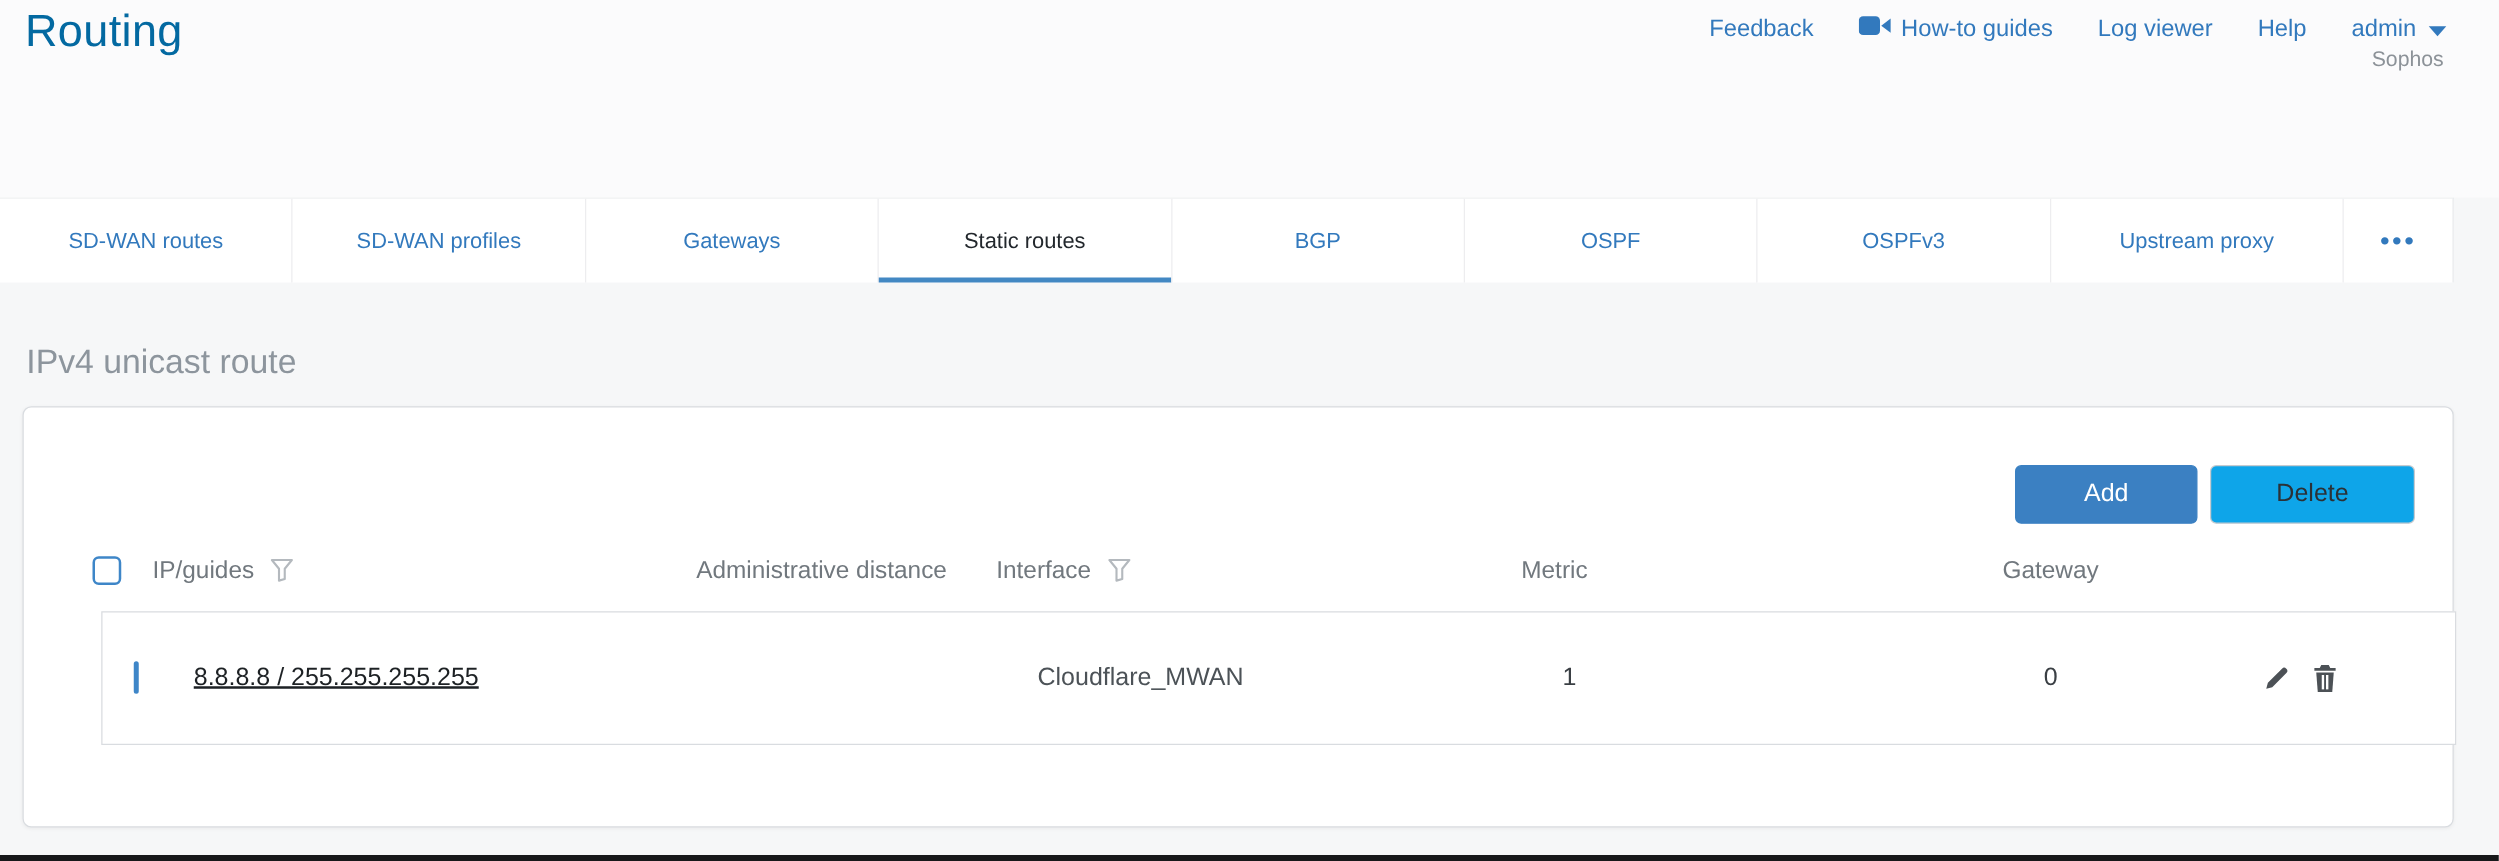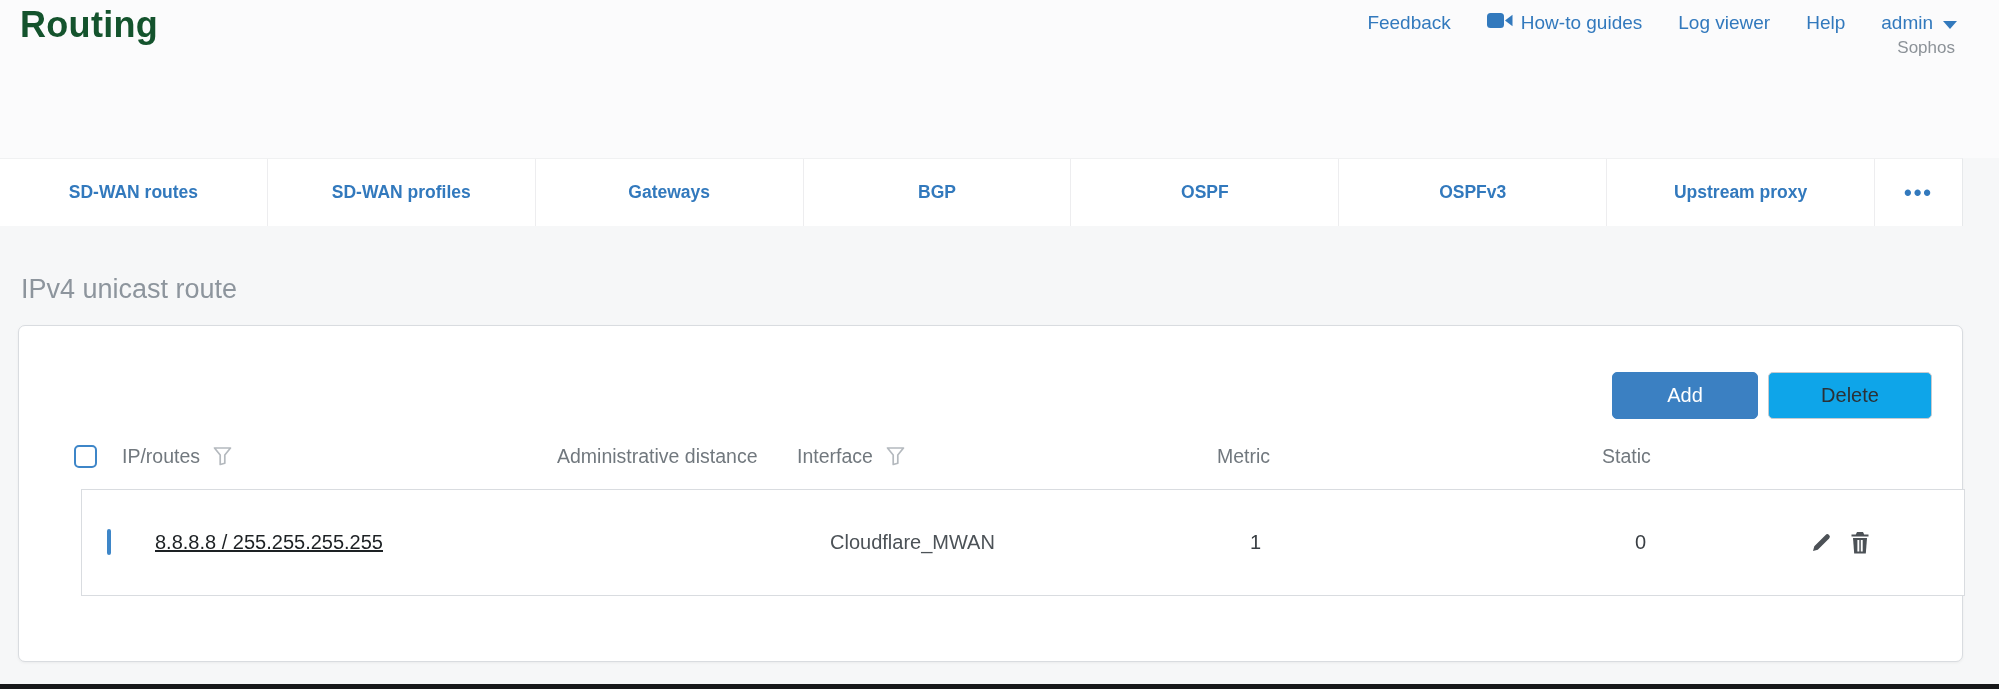--- a/index.html
+++ b/index.html
@@ -12,21 +12,21 @@
     color: #3b4751;
   }
 
   
   .header {
     position: absolute; top: 0; left: 0; width: 100%; height: 158px;
     background: #fbfbfc;
   }
   .page-title {
     position: absolute; left: 20px; top: 4px;
-    font-size: 36px; font-weight: 700; color: #14532d; letter-spacing: .3px; text-align: right;
+    font-size: 36px; font-weight: 400; color: #0369a1; letter-spacing: .3px; text-align: right;
   }
   .topnav {
     position: absolute; top: 12px; right: 42px;
     display: flex; align-items: center; gap: 36px;
     font-size: 19px; color: #3279bd;
   }
   .topnav .link { display: flex; align-items: center; gap: 8px; cursor: pointer; white-space: nowrap; }
   .caret-down {
     width: 0; height: 0; display: inline-block;
     border-left: 7px solid transparent; border-right: 7px solid transparent;
@@ -39,21 +39,21 @@
 
   
   .tabstrip {
     position: absolute; top: 158px; left: 0; width: 1963px; height: 68px;
     background: #ffffff; display: flex;
     border-top: 1px solid #f0f1f2; border-right: 1px solid #e7e9eb;
   }
   .tab {
     flex: 1 1 0; position: relative; cursor: pointer;
     display: flex; align-items: center; justify-content: center;
-    font-size: 17.5px; font-weight: bold; color: #3279bd;
+    font-size: 17.5px; font-weight: normal; color: #3279bd;
     border-left: 1px solid #ededef; white-space: nowrap;
   }
   .tab:first-child { border-left: none; }
   .tab.active { color: #22272c; }
   .tab.active::after {
     content: ""; position: absolute; left: 0; right: 0; bottom: 0;
     height: 4px; background: #4388c3;
   }
   .tab.overflow { flex: 0 0 88px; font-size: 22px; letter-spacing: 2px; }
 
@@ -149,20 +149,23 @@
 <div class="tabstrip">
   <div class="tab">
       <span>SD-WAN routes</span>
     </div>
   <div class="tab">
       <span>SD-WAN profiles</span>
     </div>
   <div class="tab">
       <span>Gateways</span>
     </div>
+  <div class="tab active">
+      <span>Static routes</span>
+    </div>
   <div class="tab">
       <span>BGP</span>
     </div>
   <div class="tab">
       <span>OSPF</span>
     </div>
   <div class="tab">
       <span>OSPFv3</span>
     </div>
   <div class="tab">
@@ -180,21 +183,21 @@
   <div class="toolbar">
     <button class="btn btn-add">Add</button>
     <button class="btn btn-delete">Delete</button>
   </div>
 
   <div class="thead grid-cols">
     <div class="th">
       <span class="checkbox"></span>
     </div>
     <div class="th">
-      <span>IP/routes</span>
+      <span>IP/guides</span>
       <span class="funnel-icon">
         <svg width="21" height="22" viewBox="0 0 21 22">
             <path d="M2.5 3 H18.5 L12.8 10 V18.2 L8.2 19.5 V10 Z" fill="none" stroke="#b4b9be" stroke-width="1.7" stroke-linejoin="round"></path>
           </svg>
       </span>
     </div>
     <div class="th">
       <span>Administrative distance</span>
     </div>
     <div class="th">
@@ -202,21 +205,21 @@
       <span class="funnel-icon">
         <svg width="21" height="22" viewBox="0 0 21 22">
             <path d="M2.5 3 H18.5 L12.8 10 V18.2 L8.2 19.5 V10 Z" fill="none" stroke="#b4b9be" stroke-width="1.7" stroke-linejoin="round"></path>
           </svg>
       </span>
     </div>
     <div class="th">
       <span>Metric</span>
     </div>
     <div class="th">
-      <span>Static</span>
+      <span>Gateway</span>
     </div>
   </div>
 
   <div class="trow grid-cols">
     <div>
       <span class="checkbox"></span>
     </div>
     <div>
       <span class="ip-link">8.8.8.8 / 255.255.255.255</span>
     </div>

